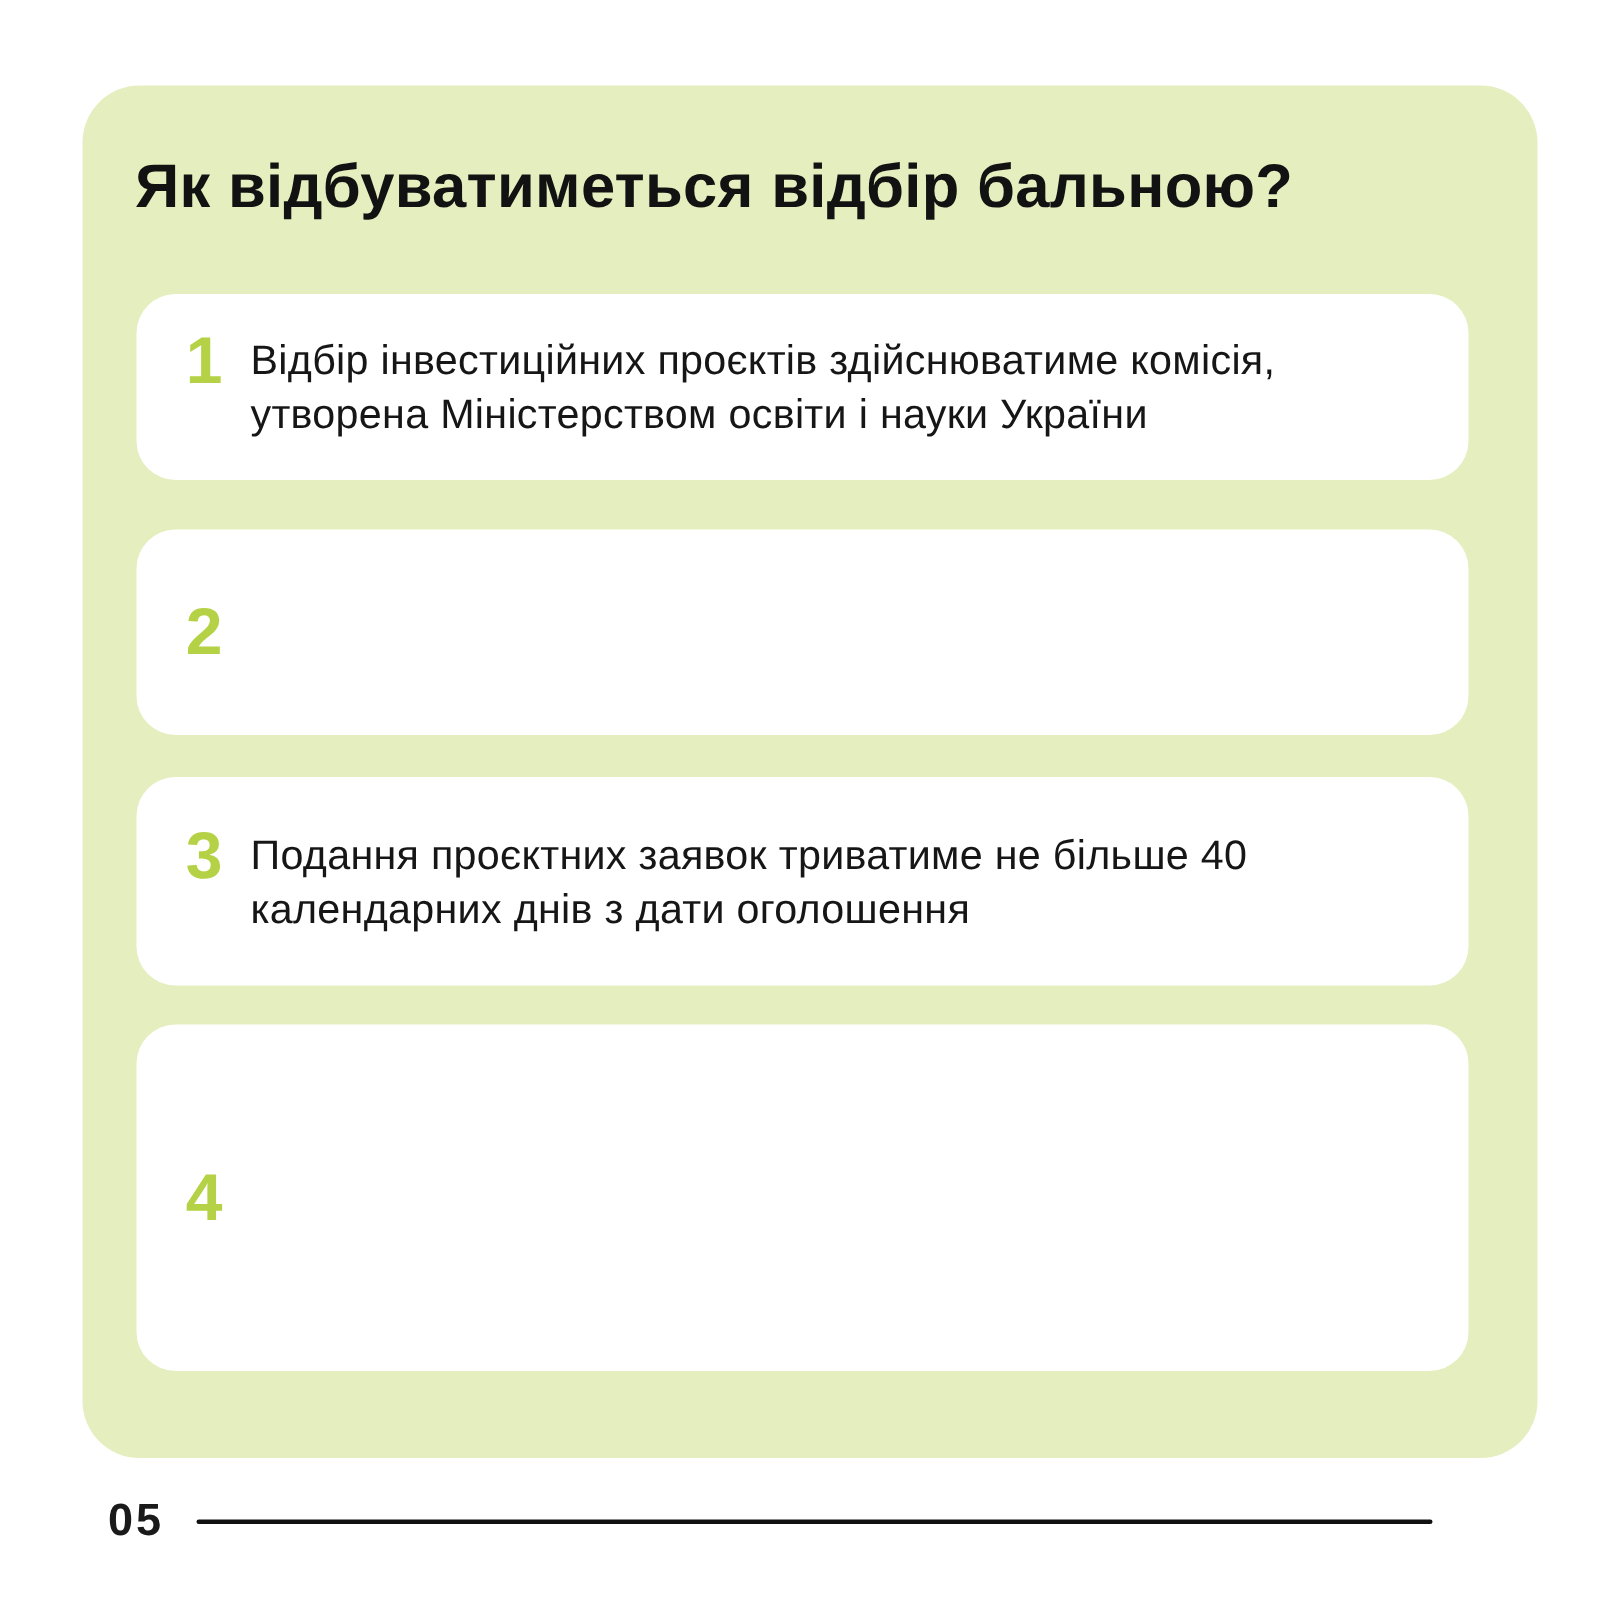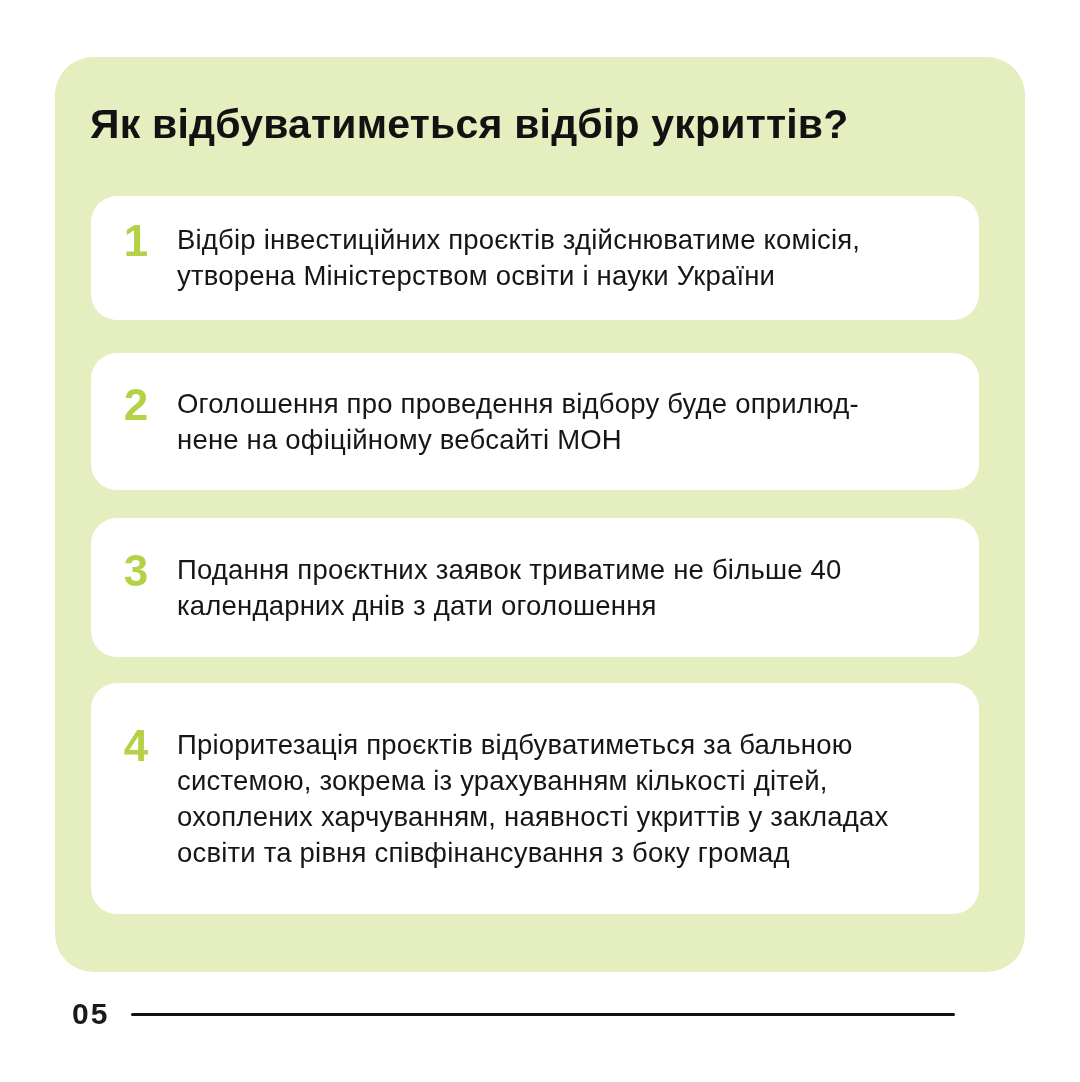--- a/index.html
+++ b/index.html
@@ -58,21 +58,21 @@
     color: #b5d246;
     margin-top: 1px;
   }
   .step-text {
     font-size: 27.5px;
     line-height: 36px;
     font-weight: 500;
     color: #161616;
     letter-spacing: 0.2px;
     white-space: pre-line;
-    margin-left: 18px;
+    margin-left: 8px;
   }
   .footer {
     position: absolute;
     left: 0;
     top: 995px;
     width: 1080px;
     height: 40px;
   }
   .page-number {
     position: absolute;
@@ -93,53 +93,47 @@
     border-radius: 2px;
   }
 </style>
 </head>
 <body>
 
 <div class="page">
 
   <div class="info-panel">
 
-    <h1 class="panel-title">Як відбуватиметься відбір укриттів?</h1>
+    <h1 class="panel-title">Як відбуватиметься відбір бальною?</h1>
 
     <div class="step-card card-1">
       <div class="card-row">
         <div class="step-number">1</div>
         <div class="step-text">Відбір інвестиційних проєктів здійснюватиме комісія,
 утворена Міністерством освіти і науки України</div>
       </div>
     </div>
 
     <div class="step-card card-2">
       <div class="card-row">
         <div class="step-number">2</div>
-        <div class="step-text">Оголошення про проведення відбору буде оприлюд-
-нене на офіційному вебсайті МОН</div>
       </div>
     </div>
 
     <div class="step-card card-3">
       <div class="card-row">
         <div class="step-number">3</div>
         <div class="step-text">Подання проєктних заявок триватиме не більше 40
 календарних днів з дати оголошення</div>
       </div>
     </div>
 
     <div class="step-card card-4">
       <div class="card-row">
         <div class="step-number">4</div>
-        <div class="step-text">Пріоритезація проєктів відбуватиметься за бальною
-системою, зокрема із урахуванням кількості дітей,
-охоплених харчуванням, наявності укриттів у закладах
-освіти та рівня співфінансування з боку громад</div>
       </div>
     </div>
 
   </div>
 
   <div class="footer">
     <div class="page-number">05</div>
     <div class="footer-line"></div>
   </div>
 

